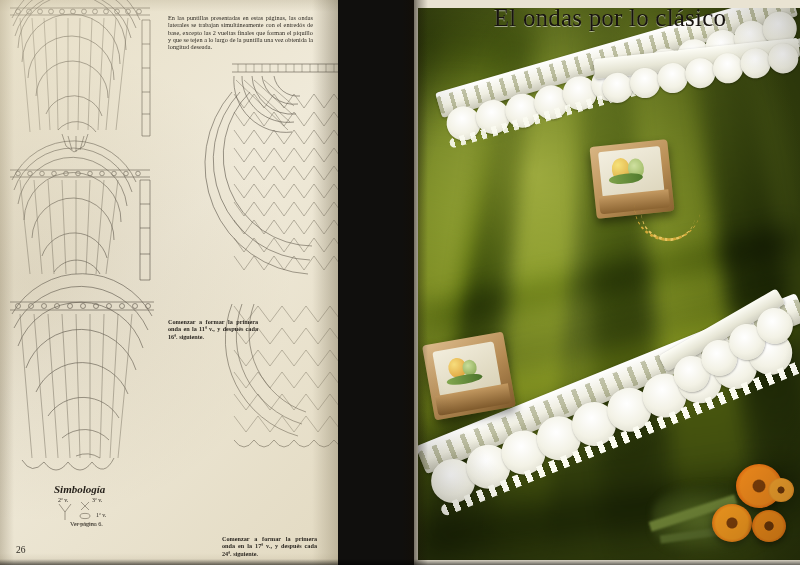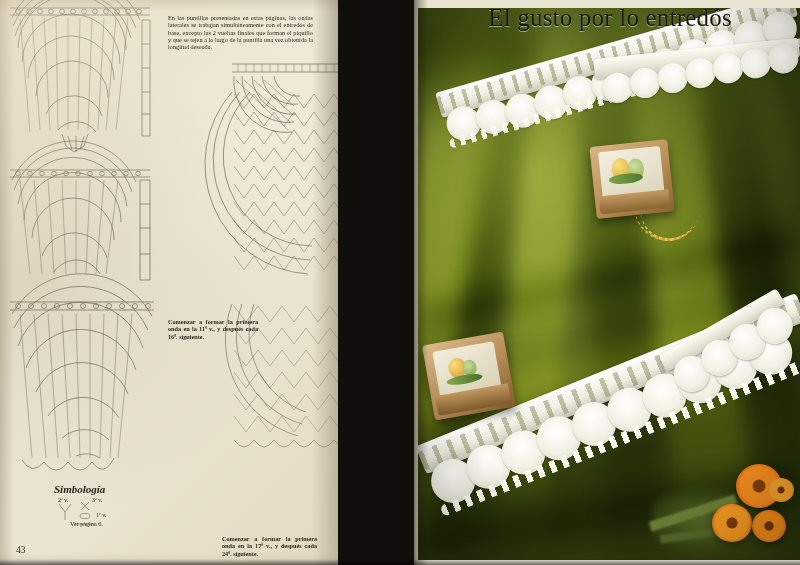--- a/index.html
+++ b/index.html
@@ -434,21 +434,21 @@
     <div class="txt-block intro-text">En las puntillas presentadas en estas páginas, las ondas laterales se trabajan simultáneamente con el entredós de base, excepto las 2 vueltas finales que forman el piquillo y que se tejen a lo largo de la puntilla una vez obtenida la longitud deseada.</div>
     <div class="txt-block note-1">Comenzar a formar la primera onda en la 11ª v., y después cada 16ª. siguiente.</div>
     <div class="txt-block note-2">Comenzar a formar la primera onda en la 17ª v., y después cada 24ª. siguiente.</div>
 
     <div class="simbologia-title">Simbología</div>
     <div class="sym-row" style="left:58px; top:497px;">2ª v.</div>
     <div class="sym-row" style="left:92px; top:497px;">3ª v.</div>
     <div class="sym-row" style="left:96px; top:512px;">1ª v.</div>
     <div class="simb-legend">Ver página 6.</div>
 
-    <div class="page-number">43</div>
+    <div class="page-number">26</div>
   </div>
 
   <div class="right-page">
     <div class="photo">
 
       <div class="fold hl" style="left:-20px; top:0; width:70px; height:560px; transform:rotate(10deg); filter:blur(7px);"></div>
       <div class="fold sh" style="left:40px; top:0; width:46px; height:560px; transform:rotate(8deg); filter:blur(9px);"></div>
       <div class="fold hl" style="left:96px; top:0; width:54px; height:560px; transform:rotate(5deg); filter:blur(8px);"></div>
       <div class="fold sh" style="left:170px; top:-30px; width:60px; height:620px; transform:rotate(-4deg); filter:blur(11px);"></div>
       <div class="fold hl" style="left:236px; top:-20px; width:70px; height:600px; transform:rotate(-7deg); filter:blur(9px);"></div>
@@ -581,17 +581,17 @@
              box-shadow:0 3px 6px rgba(0,0,0,0.4);"></div>
         <div class="flower" style="left:120px; top:40px; width:26px; height:24px;
              background:radial-gradient(circle at 50% 50%, #6d3708 0 18%, #f0a02c 22% 60%, #d9731a 85%);"></div>
       </div>
 
       <div style="position:absolute; inset:0; pointer-events:none;
            background:radial-gradient(ellipse 90% 85% at 50% 45%, rgba(0,0,0,0) 55%, rgba(0,0,0,0.40) 100%);"></div>
     </div>
   </div>
 
-  <div class="photo-title">El gusto por lo entredós</div>
+  <div class="photo-title">El ondas por lo clásico</div>
 
   <div class="gutter"></div>
   <div class="page-edge-bottom"></div>
 </div>
 
 </body></html>

